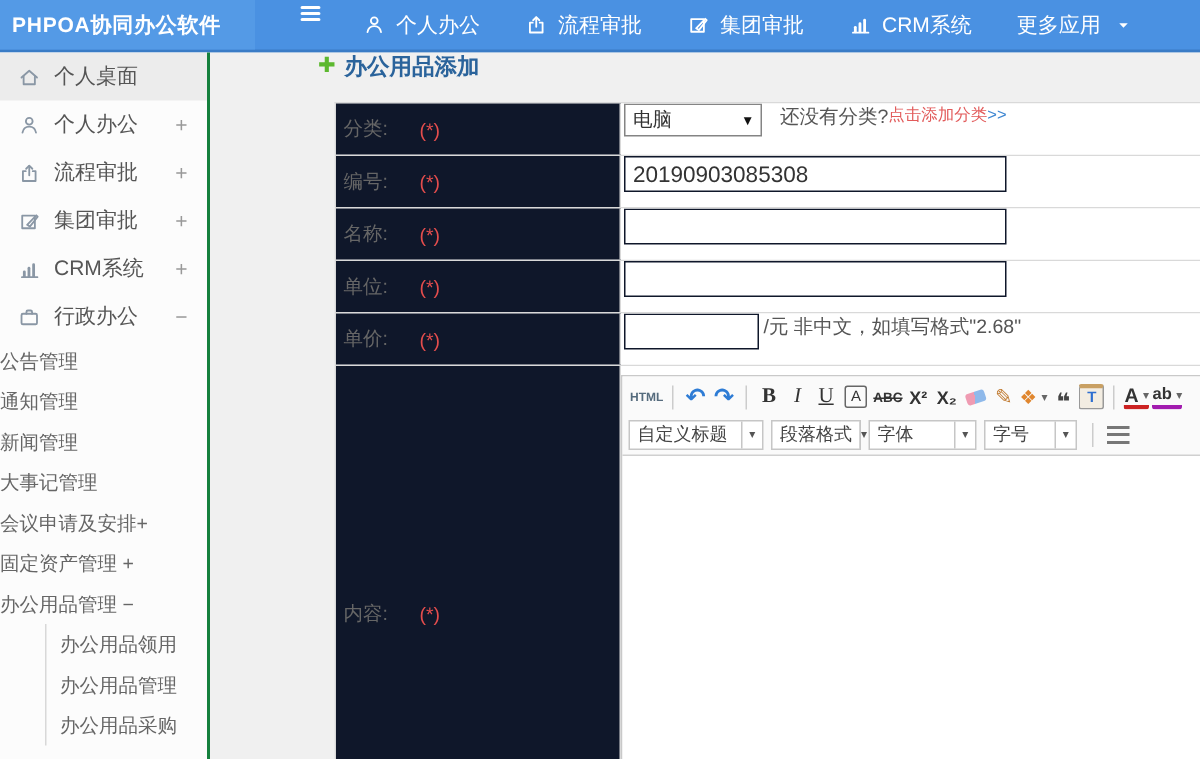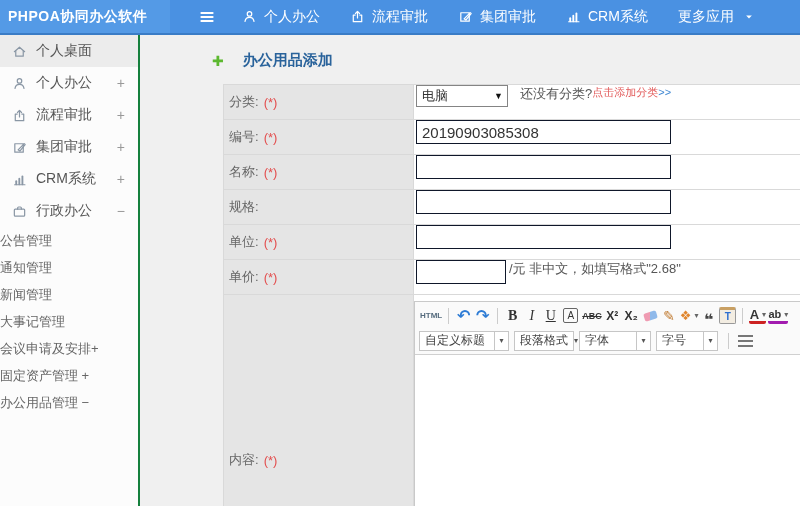--- a/index.html
+++ b/index.html
@@ -2,21 +2,21 @@
 <html><head>
 <meta charset="utf-8">
 <style>
   *{margin:0;padding:0;box-sizing:border-box}
   html,body{width:800px;height:506px;overflow:hidden;background:#f0f0f0;
     font-family:"Liberation Sans","DejaVu Sans",sans-serif;}
   body{position:relative}
 
   
   .topbar{height:35px;background:#4a91e2;border-bottom:2px solid #3a7cc6;
-    display:flex;align-items:center;color:#fff}
+    display:flex;color:#fff}
   .logo{width:170px;height:100%;background:#549ae6;display:flex;align-items:center;
     padding-left:8px;font-size:14px;font-weight:bold;letter-spacing:.5px}
   .hamburger{margin:0 26px 0 28px;display:flex;cursor:pointer}
   #topnav{display:flex;align-items:center}
   .nav-item{display:flex;align-items:center;gap:7px;margin-right:30px;font-size:14px;
     color:#fff;cursor:pointer;white-space:nowrap}
   .nav-icon{display:flex}
   .nav-caret{display:flex;margin-left:2px}
 
   
@@ -28,30 +28,30 @@
   .side-icon{color:#8a97a5;margin-right:9px;display:flex}
   .expander{margin-left:auto;color:#999;font-size:14px}
   .side-subitem{height:27px;line-height:27px;font-size:13px;
     color:#666;cursor:pointer;white-space:nowrap}
   .side-subsub{margin-left:30px;border-left:1px solid #d8d8d8}
   .side-subsubitem{height:27px;line-height:27px;padding-left:9px;font-size:13px;
     color:#666;cursor:pointer;white-space:nowrap}
 
   
   .main{margin-left:140px;height:471px;background:#f0f0f0;overflow:hidden}
-  .page-title-row{display:flex;align-items:center;gap:19px;padding:16px 0 0 72px}
+  .page-title-row{display:flex;align-items:flex-start;gap:6px;padding:0 0 0 72px}
   .plus-icon::before{content:"✚"}
   .plus-icon{color:#5cb82f;font-size:14px;font-weight:bold}
   .page-title{font-size:15px;color:#2a639b;font-weight:bold}
 
   .form-table{margin:14px 0 0 83px;border:1px solid #d9d9d9;border-right:none;background:#fff}
   .frow{display:flex;border-bottom:1px solid #d9d9d9;height:35px}
   .frow.content-row{height:330px;border-bottom:none}
-  .flabel{width:190px;min-width:190px;background:#e5e5e5;border-right:1px solid #d9d9d9;
-    display:flex;align-items:center;padding-left:5px;font-size:13px;color:#666;gap:5px}
+  .flabel{width:190px;min-width:190px;background:#0f172a;border-right:1px solid #d9d9d9;
+    display:flex;align-items:center;padding-left:5px;font-size:13px;color:#666;gap:21px}
   .req{color:#e34d4d}
   .fvalue{flex:1;display:flex;background:#fff;padding-left:2px;overflow:hidden}
   .f-input{width:255px;height:24px;border:1px solid #0f172a;background:#fff;font-size:15px;
     color:#333;padding:0 5px;font-family:"Liberation Sans","DejaVu Sans",sans-serif}
   .f-input.small{width:90px}
   .fake-select{width:92px;height:22px;border:1px solid #848484;background:#fff;display:flex;
     align-items:center;justify-content:space-between;padding:0 4px 0 5px;font-size:13px;
     color:#333;cursor:pointer}
   .sel-caret{font-size:9px;color:#111}
   .hint{margin-left:12px;font-size:13px;color:#555}
@@ -226,20 +226,25 @@
       <span class="side-label">行政办公</span>
       <span class="expander">−</span>
     </div>
     <div class="side-subitem">公告管理</div>
     <div class="side-subitem">通知管理</div>
     <div class="side-subitem">新闻管理</div>
     <div class="side-subitem">大事记管理</div>
     <div class="side-subitem">会议申请及安排+</div>
     <div class="side-subitem">固定资产管理 +</div>
     <div class="side-subitem">办公用品管理 −</div>
+    <div class="side-subsub">
+      <div class="side-subsubitem">办公用品领用</div>
+      <div class="side-subsubitem">办公用品管理</div>
+      <div class="side-subsubitem">办公用品采购</div>
+    </div>
   </aside>
 
 <main class="main">
   <div class="page-title-row">
     <span class="plus-icon"></span>
     <span class="page-title">办公用品添加</span>
   </div>
 
   <div class="form-table">
 
@@ -271,28 +276,20 @@
     <div class="frow">
       <div class="flabel">
         <span>名称:</span>
         <span class="req">(*)</span>
       </div>
       <div class="fvalue">
         <input class="f-input" value="" style="">
       </div>
     </div>
 
-    <div class="frow">
-      <div class="flabel">
-        <span>规格:</span>
-      </div>
-      <div class="fvalue">
-        <input class="f-input" value="" style="">
-      </div>
-    </div>
 
     <div class="frow">
       <div class="flabel">
         <span>单位:</span>
         <span class="req">(*)</span>
       </div>
       <div class="fvalue">
         <input class="f-input" value="" style="">
       </div>
     </div>

